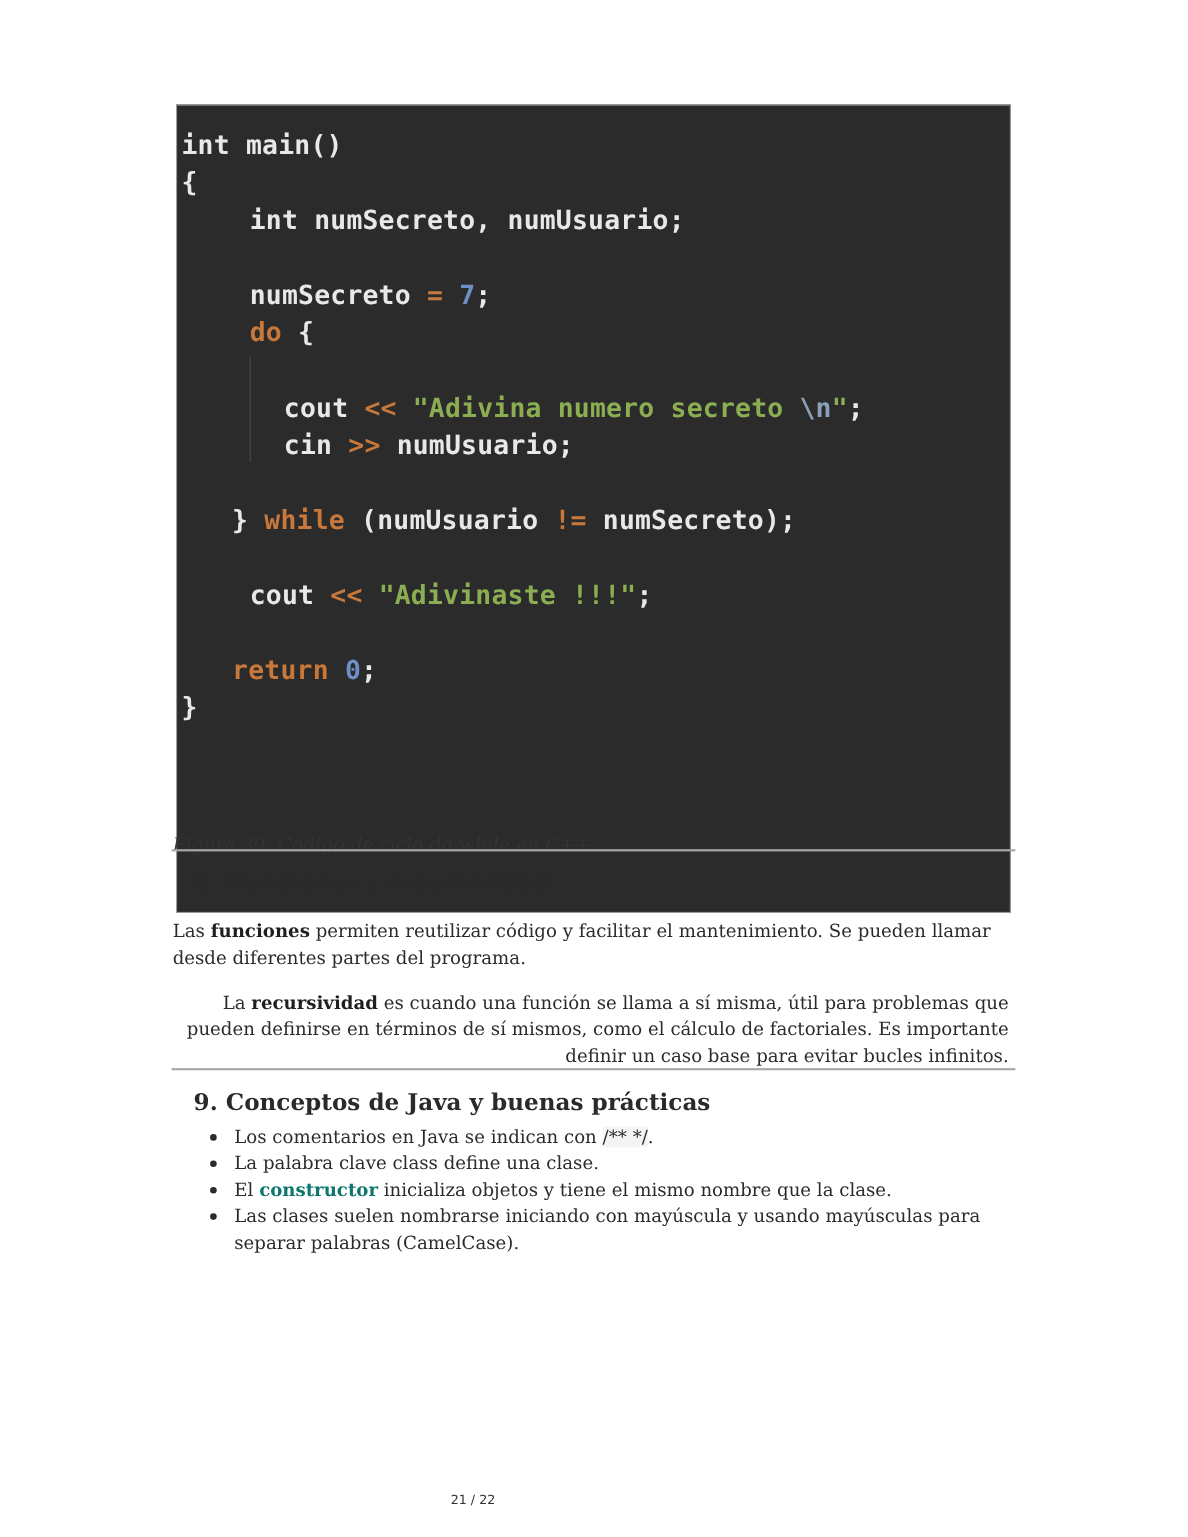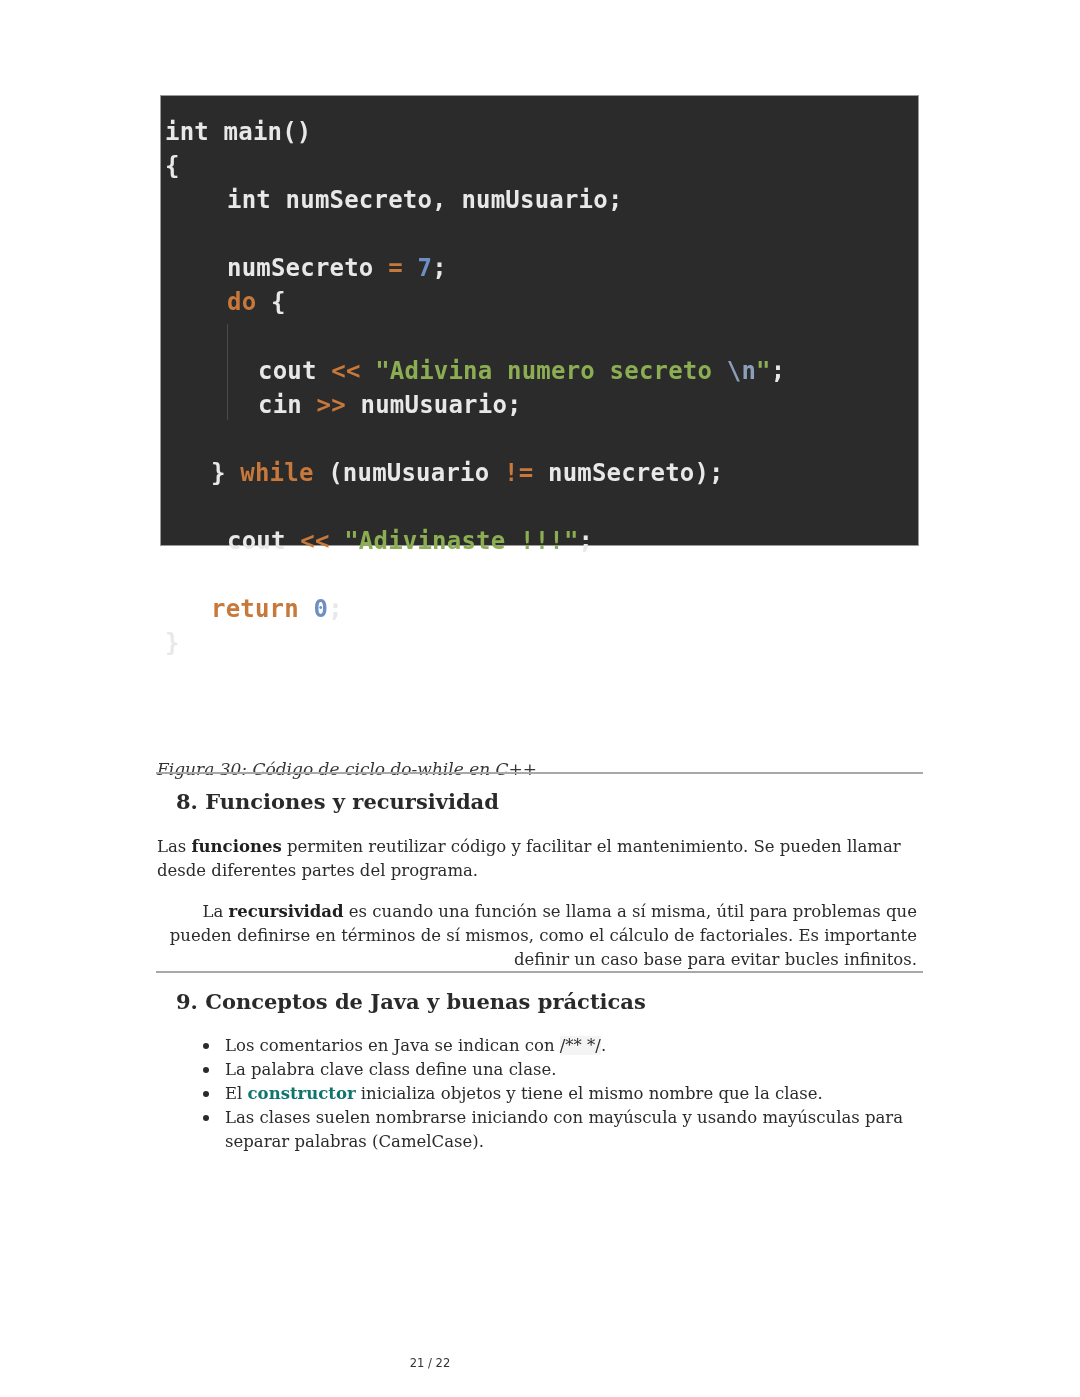--- a/index.html
+++ b/index.html
@@ -1,20 +1,20 @@
 <!DOCTYPE html>
 <html><head>
 <meta charset="utf-8">
 <style>
   html, body { margin: 0; padding: 0; background: #ffffff; }
   body { width: 1080px; height: 1397px; position: relative; overflow: hidden;
          font-family: "DejaVu Serif", serif; color: #2b2b2b; }
   .page { position: absolute; left: 0; top: 0; width: 1080px; height: 1397px; }
 
-  .code-figure { position: absolute; left: 160px; top: 95px; width: 759px; height: 451px;
+  .code-figure { position: absolute; left: 160px; top: 95px; width: 759px; height: 735px;
                  background: #2b2b2b; border: 1px solid #9a9a9a; box-sizing: border-box; }
   .code-line { position: absolute; white-space: pre; font-family: "DejaVu Sans Mono", monospace;
                font-size: 24px; font-weight: bold; color: #e8e8e8; letter-spacing: 0.2px; }
   .tk-kw { color: #c8783a; }
   .tk-op { color: #c8783a; }
   .tk-str { color: #8cae52; }
   .tk-num { color: #6d8fc4; }
   .tk-esc { color: #8a9fb8; }
   .tk-plain { color: #e8e8e8; }
   .indent-guide { position: absolute; left: 66px; top: 228px; width: 1px; height: 96px; background: #4a4a4a; }
@@ -24,21 +24,21 @@
 
   .hr { position: absolute; left: 156px; width: 767px; height: 2px; background: #a8a8a8; }
 
   .h2 { position: absolute; left: 176px; font-size: 21px; font-weight: bold; color: #2a2a2a;
         font-family: "DejaVu Serif", serif; }
 
   .para { position: absolute; left: 157px; width: 760px; font-size: 16.5px; line-height: 24px;
           color: #2b2b2b; font-family: "DejaVu Serif", serif; margin-top: 16px; }
   .para b { font-weight: bold; color: #1f1f1f; }
 
-  .bullets { position: absolute; left: 157px; top: 1018px; width: 760px; margin: 16px; padding: 0; list-style: none; }
+  .bullets { position: absolute; left: 157px; top: 1018px; width: 760px; margin: 4px; padding: 0; list-style: none; }
   .bullets li { position: relative; padding-left: 52px; font-size: 16.5px; line-height: 24px; color: #2b2b2b; }
   .bullets li .dot { position: absolute; left: 30px; top: 9px; width: 6px; height: 6px; border-radius: 50%; background: #2b2b2b; }
   .bullets li b { font-weight: bold; color: #0f766e; }
   .inline-code { background: #f4f4f4; }
 
   .page-number { position: absolute; left: 0; width: 860px; top: 1356px; text-align: center;
                  font-family: "DejaVu Sans", sans-serif; font-size: 11.5px; color: #333; }
 </style>
 </head>
 <body>

